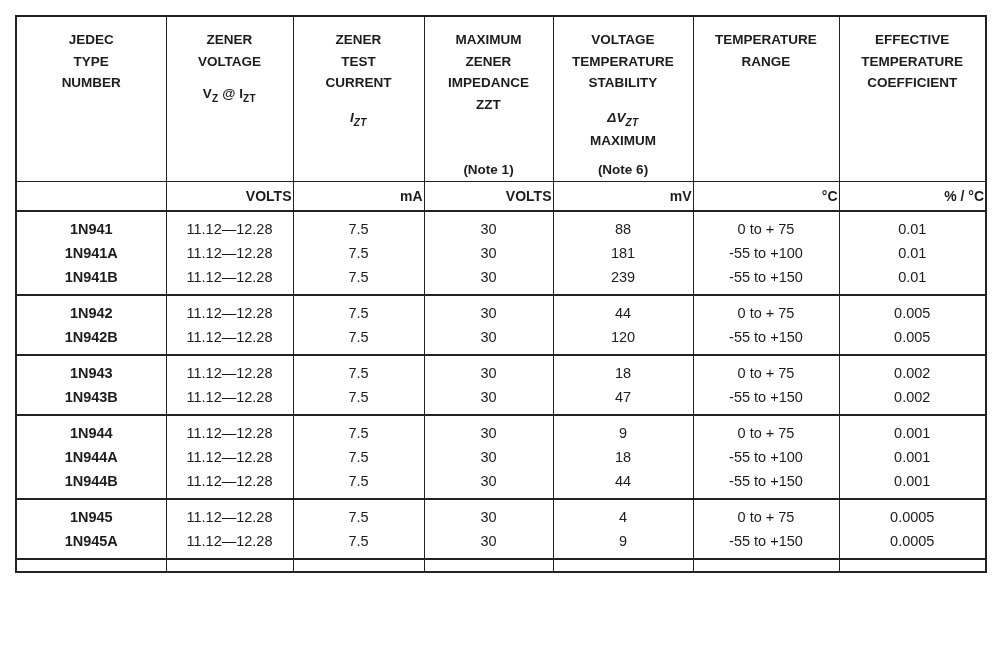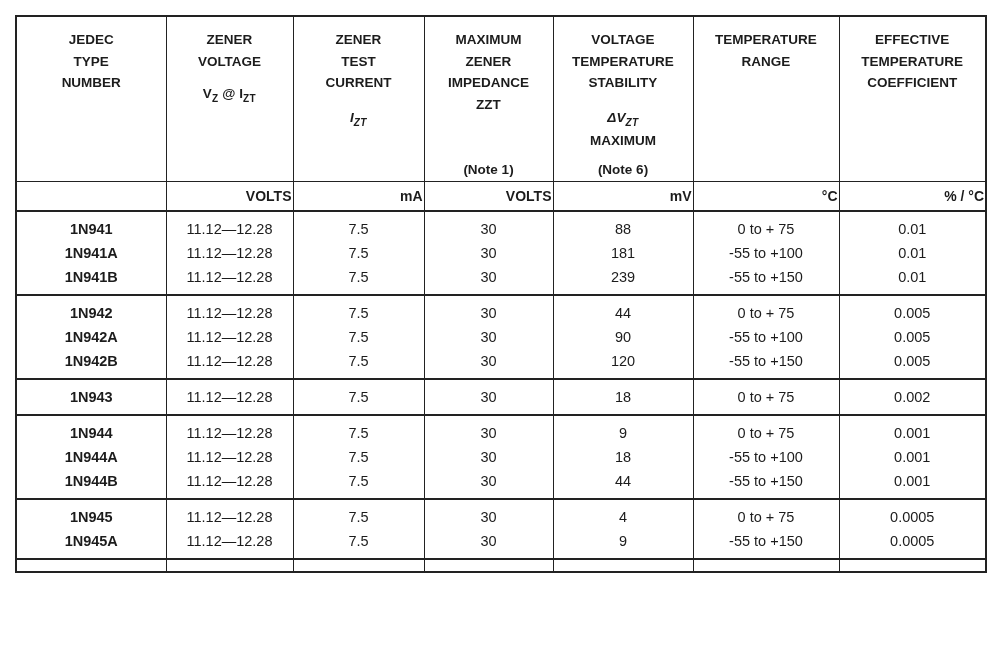--- a/index.html
+++ b/index.html
@@ -215,46 +215,46 @@
         <tr>
           <td class="type-cell">1N942</td>
           <td>11.12—12.28</td>
           <td>7.5</td>
           <td>30</td>
           <td>44</td>
           <td>0 to + 75</td>
           <td>0.005</td>
         </tr>
         <tr>
-          <td class="type-cell">1N942A</td>
-          <td>11.12—12.28</td>
-          <td>7.5</td>
-          <td>30</td>
-          <td>90</td>
-          <td>-55 to +100</td>
+          <td class="type-cell">1N942B</td>
+          <td>11.12—12.28</td>
+          <td>7.5</td>
+          <td>30</td>
+          <td>120</td>
+          <td>-55 to +150</td>
           <td>0.005</td>
         </tr>
-        <tr>
-          <td class="type-cell">1N942B</td>
-          <td>11.12—12.28</td>
-          <td>7.5</td>
-          <td>30</td>
-          <td>120</td>
-          <td>-55 to +150</td>
-          <td>0.005</td>
-        </tr>
       </tbody>
       <tbody class="group">
         <tr>
           <td class="type-cell">1N943</td>
           <td>11.12—12.28</td>
           <td>7.5</td>
           <td>30</td>
           <td>18</td>
           <td>0 to + 75</td>
+          <td>0.002</td>
+        </tr>
+        <tr>
+          <td class="type-cell">1N943B</td>
+          <td>11.12—12.28</td>
+          <td>7.5</td>
+          <td>30</td>
+          <td>47</td>
+          <td>-55 to +150</td>
           <td>0.002</td>
         </tr>
       </tbody>
       <tbody class="group">
         <tr>
           <td class="type-cell">1N944</td>
           <td>11.12—12.28</td>
           <td>7.5</td>
           <td>30</td>
           <td>9</td>

